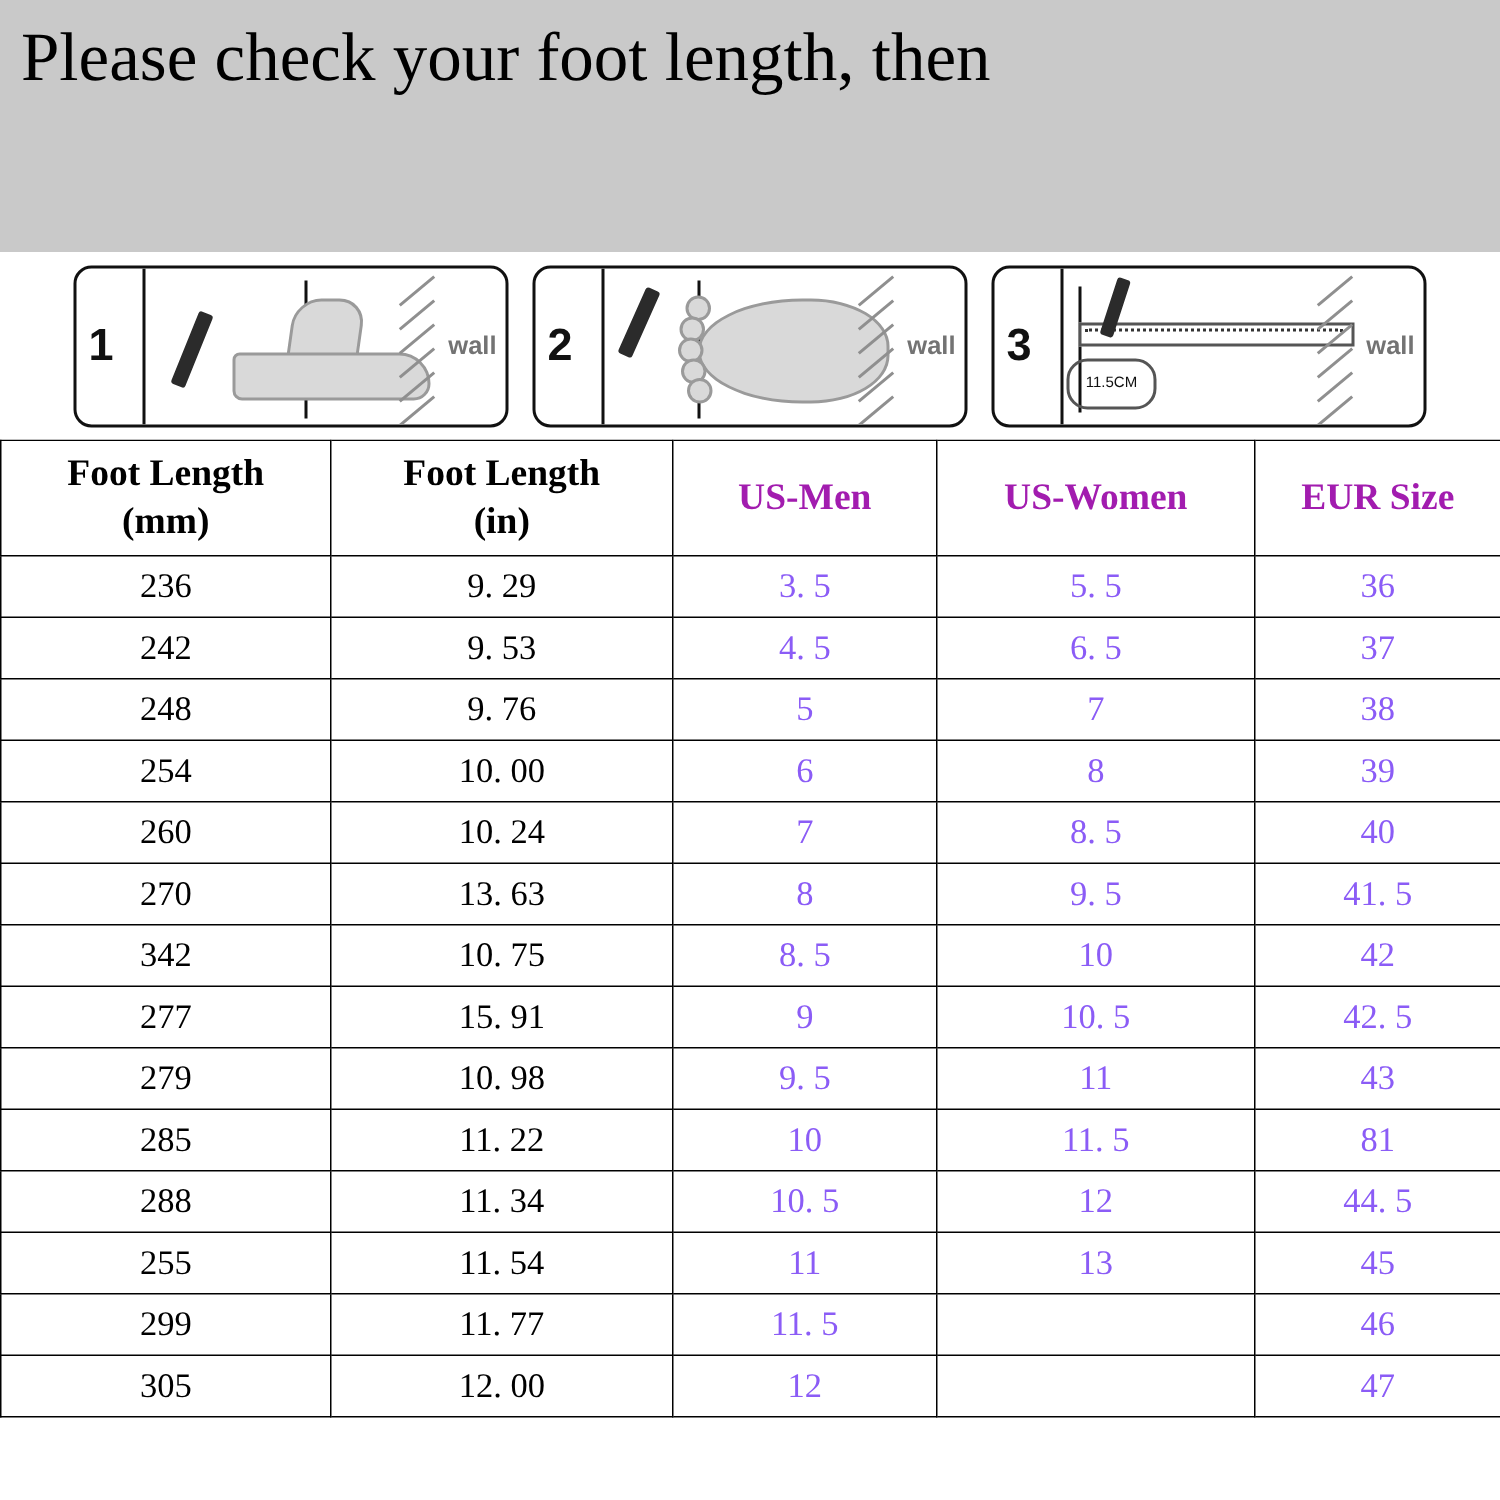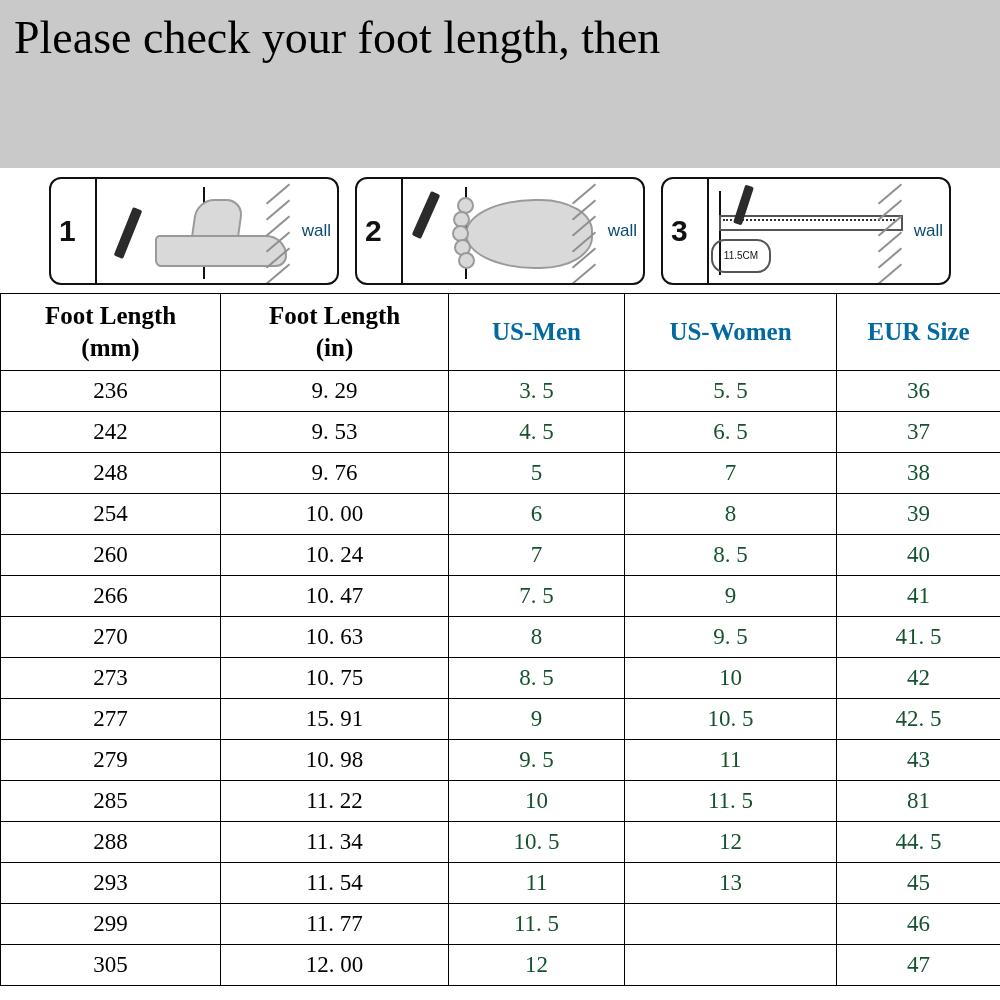--- a/index.html
+++ b/index.html
@@ -75,21 +75,22 @@
     width: 2px;
     background: #111111;
   }
   .wall-label {
     position: absolute;
     right: 6px;
     top: 50%;
     transform: translateY(-50%);
     font-family: "Liberation Sans", sans-serif;
     font-size: 17px;
-    color: #0c4a6e;
+    color: #737373;
+    font-weight: bold;
   }
   .hatch {
     position: absolute;
     right: 46px;
     top: 8px;
     width: 26px;
     height: 92px;
   }
   .hatch i {
     position: absolute;
@@ -206,28 +207,28 @@
     text-align: center;
     font-family: "Liberation Serif", serif;
   }
   table.size-table th {
     font-size: 25px;
     font-weight: bold;
     padding: 6px 2px;
     line-height: 32px;
   }
   th.head-black { color: #000000; }
-  th.head-red { color: #0369a1; }
+  th.head-red { color: #a21caf; }
   table.size-table td {
     font-size: 23px;
     padding: 2px 2px;
     height: 36px;
   }
   td.black { color: #000000; }
-  td.red { color: #14532d; }
+  td.red { color: #8b5cf6; }
   col.c0 { width: 220px; }
   col.c1 { width: 228px; }
   col.c2 { width: 176px; }
   col.c3 { width: 212px; }
   col.c4 { width: 164px; }
 </style>
 </head>
 <body>
 
 <div class="page">
@@ -356,35 +357,28 @@
         <td class="red">39</td>
       </tr>
       <tr>
         <td class="black">260</td>
         <td class="black">10. 24</td>
         <td class="red">7</td>
         <td class="red">8. 5</td>
         <td class="red">40</td>
       </tr>
       <tr>
-        <td class="black">266</td>
-        <td class="black">10. 47</td>
-        <td class="red">7. 5</td>
-        <td class="red">9</td>
-        <td class="red">41</td>
-      </tr>
-      <tr>
         <td class="black">270</td>
-        <td class="black">10. 63</td>
+        <td class="black">13. 63</td>
         <td class="red">8</td>
         <td class="red">9. 5</td>
         <td class="red">41. 5</td>
       </tr>
       <tr>
-        <td class="black">273</td>
+        <td class="black">342</td>
         <td class="black">10. 75</td>
         <td class="red">8. 5</td>
         <td class="red">10</td>
         <td class="red">42</td>
       </tr>
       <tr>
         <td class="black">277</td>
         <td class="black">15. 91</td>
         <td class="red">9</td>
         <td class="red">10. 5</td>
@@ -405,21 +399,21 @@
         <td class="red">81</td>
       </tr>
       <tr>
         <td class="black">288</td>
         <td class="black">11. 34</td>
         <td class="red">10. 5</td>
         <td class="red">12</td>
         <td class="red">44. 5</td>
       </tr>
       <tr>
-        <td class="black">293</td>
+        <td class="black">255</td>
         <td class="black">11. 54</td>
         <td class="red">11</td>
         <td class="red">13</td>
         <td class="red">45</td>
       </tr>
       <tr>
         <td class="black">299</td>
         <td class="black">11. 77</td>
         <td class="red">11. 5</td>
         <td class="red"></td>

